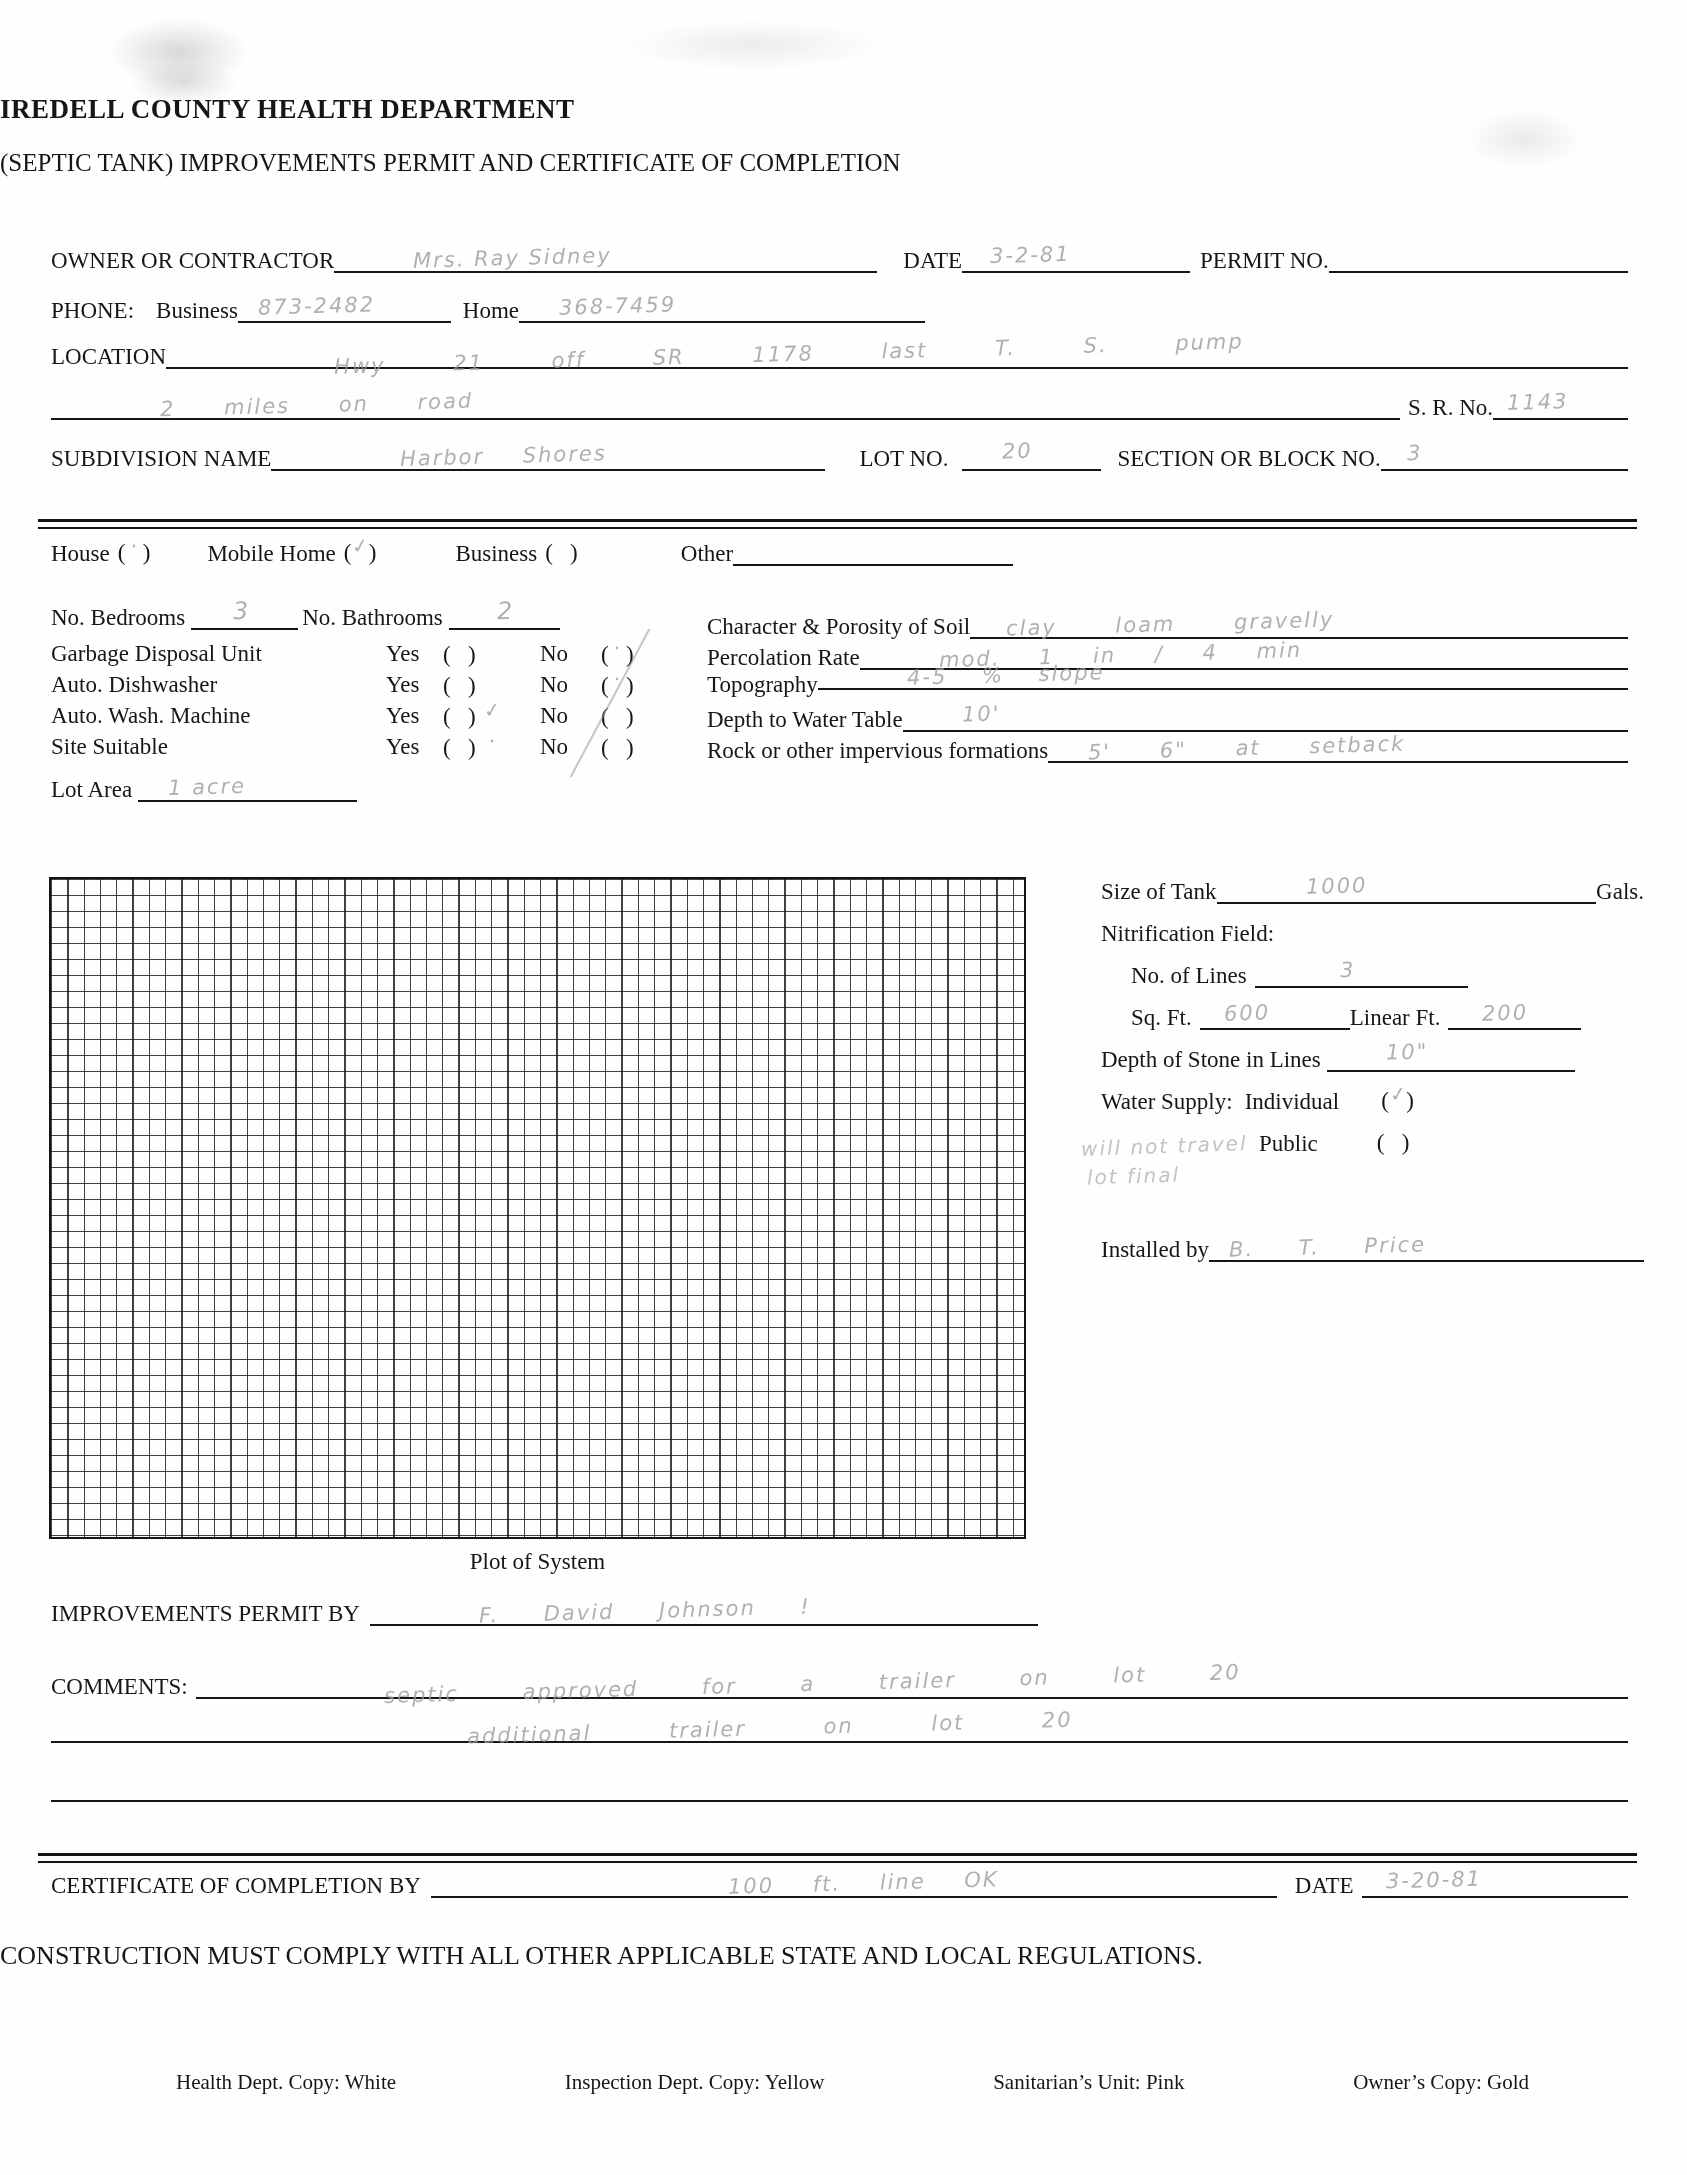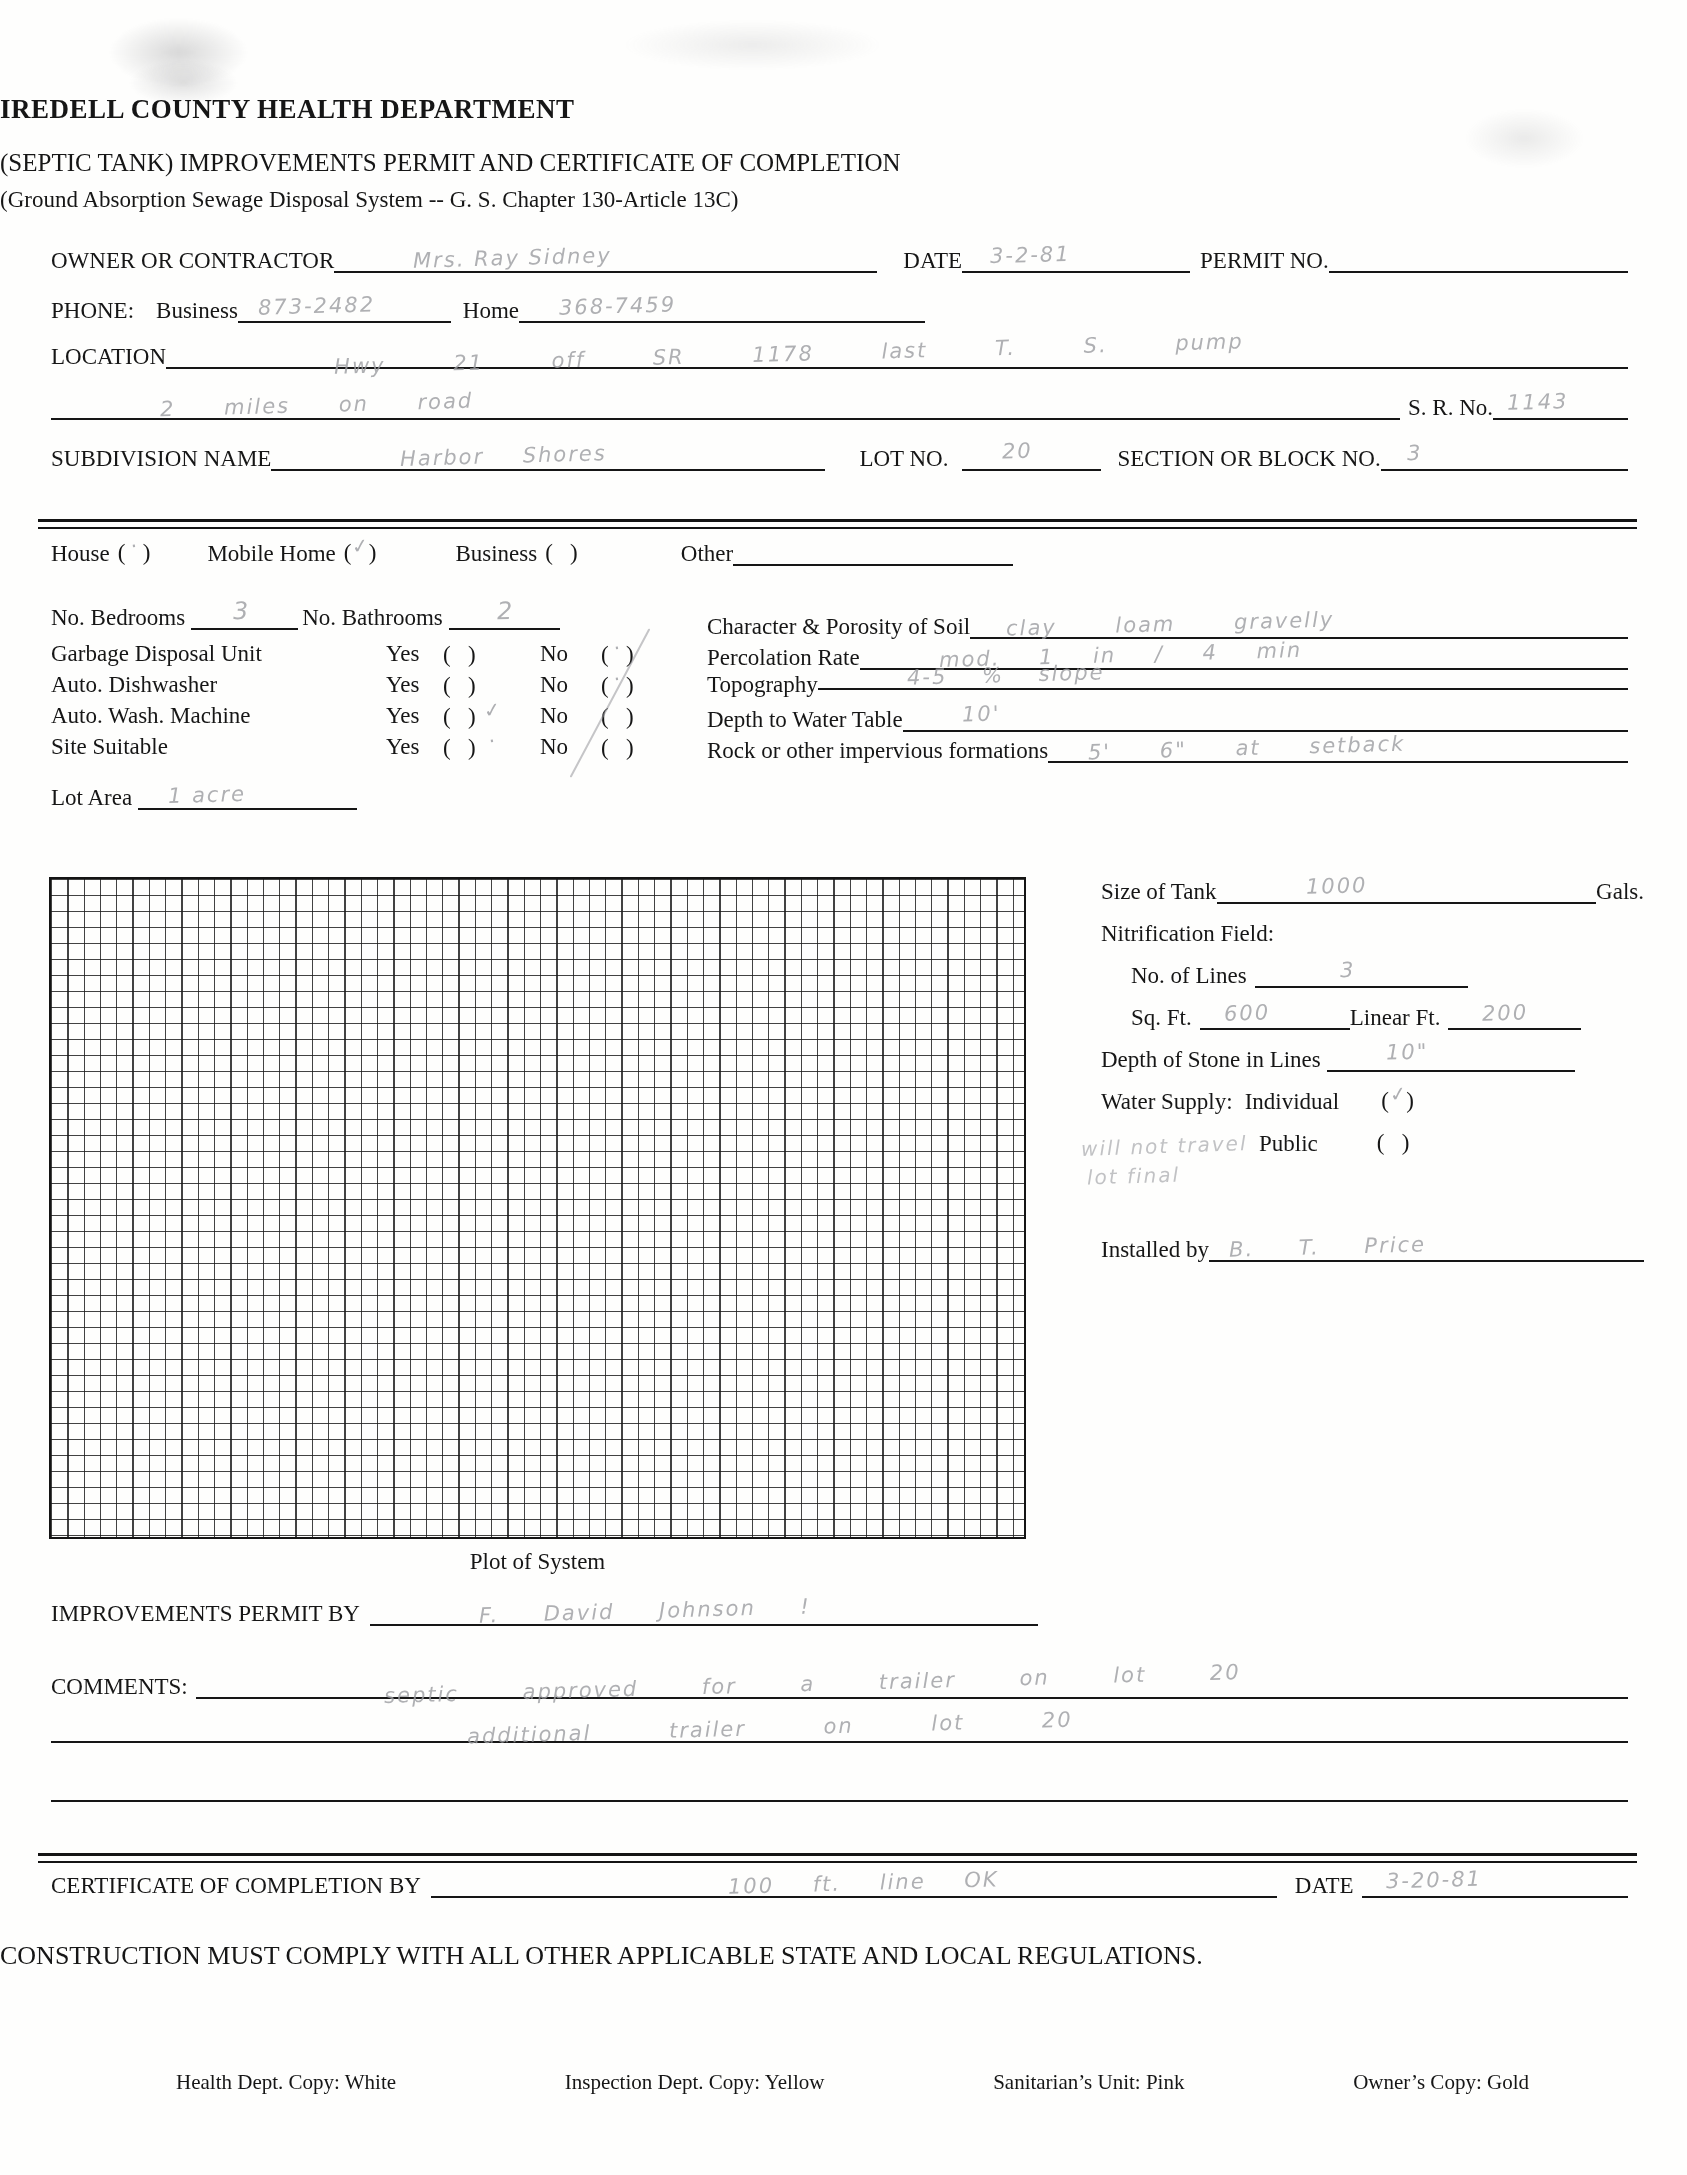--- a/index.html
+++ b/index.html
@@ -53,23 +53,20 @@
   <div class="smudge" style="left:129px;top:61px;width:109px;height:44px;background:radial-gradient(closest-side,rgba(120,120,124,.22),transparent);"></div>
   <div class="smudge" style="left:624px;top:20px;width:257px;height:50px;background:radial-gradient(closest-side,rgba(130,130,134,.14),transparent);"></div>
   <div class="smudge" style="left:1465px;top:109px;width:119px;height:59px;background:radial-gradient(closest-side,rgba(130,130,134,.16),transparent);"></div>
 
   <div class="center" style="top:95px;">
     <span class="lbl" style="font-weight:bold; font-size:27px; letter-spacing:0.5px;">IREDELL COUNTY HEALTH DEPARTMENT</span>
   </div>
   <div class="center" style="top:150px;">
     <span class="lbl" style="font-size:25px;">(SEPTIC TANK) IMPROVEMENTS PERMIT AND CERTIFICATE OF COMPLETION</span>
   </div>
-  <div class="center" style="top:187px;">
-    <span class="lbl" style="font-size:23px;">(Ground Absorption Sewage Disposal System -- G. S. Chapter 130-Article 13C)</span>
-  </div>
 
   <div class="row" style="top:249px;">
     <span class="lbl">OWNER OR CONTRACTOR</span>
     <span class="line" style="flex:0 0 543px;">
       <span class="hw" style="left:79px;">Mrs. Ray Sidney</span>
     </span>
     <span class="lbl gap" style="margin-left:26px;">DATE</span>
     <span class="line fix" style="width:228px;">
       <span class="hw" style="left:28px; bottom:4px;">3-2-81</span>
     </span>
@@ -241,21 +238,21 @@
       </span>
     </div>
     <div style="display:flex; align-items:flex-end; height:31px;">
       <span class="lbl">Rock or other impervious formations</span>
       <span class="line">
         <span class="hw" style="left:40px; word-spacing:40px;">5' 6"  at  setback</span>
       </span>
     </div>
   </div>
 
-  <div class="row" style="top:778px; right:1330px;margin-top:8px;">
+  <div class="row" style="top:778px; right:1330px;">
     <span class="lbl">Lot Area</span>
     <span class="line" style="margin-left:6px;">
       <span class="hw" style="left:30px;">1 acre</span>
     </span>
   </div>
 
   <div class="plot-grid"></div>
   <div style="position:absolute; left:49px; width:977px; top:1549px; text-align:center;">
     <span class="lbl">Plot of System</span>
   </div>

